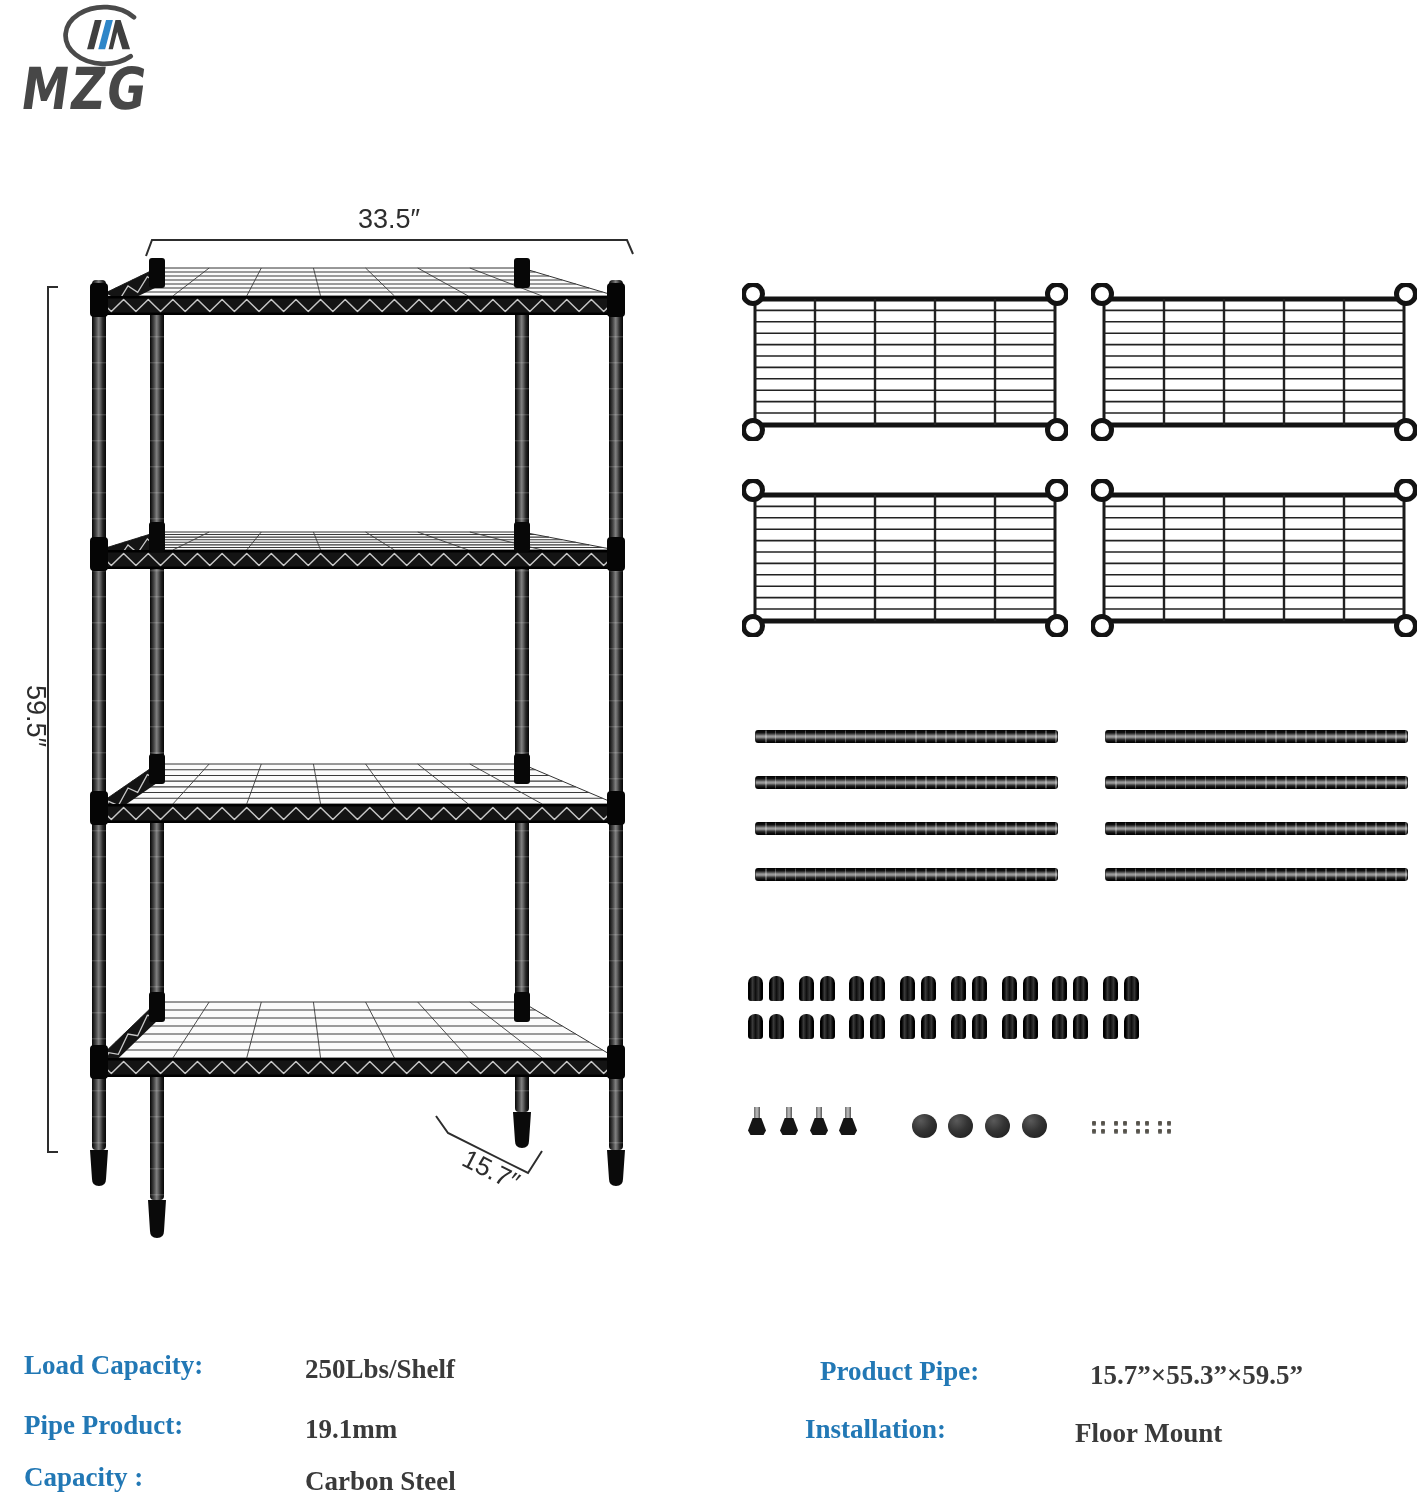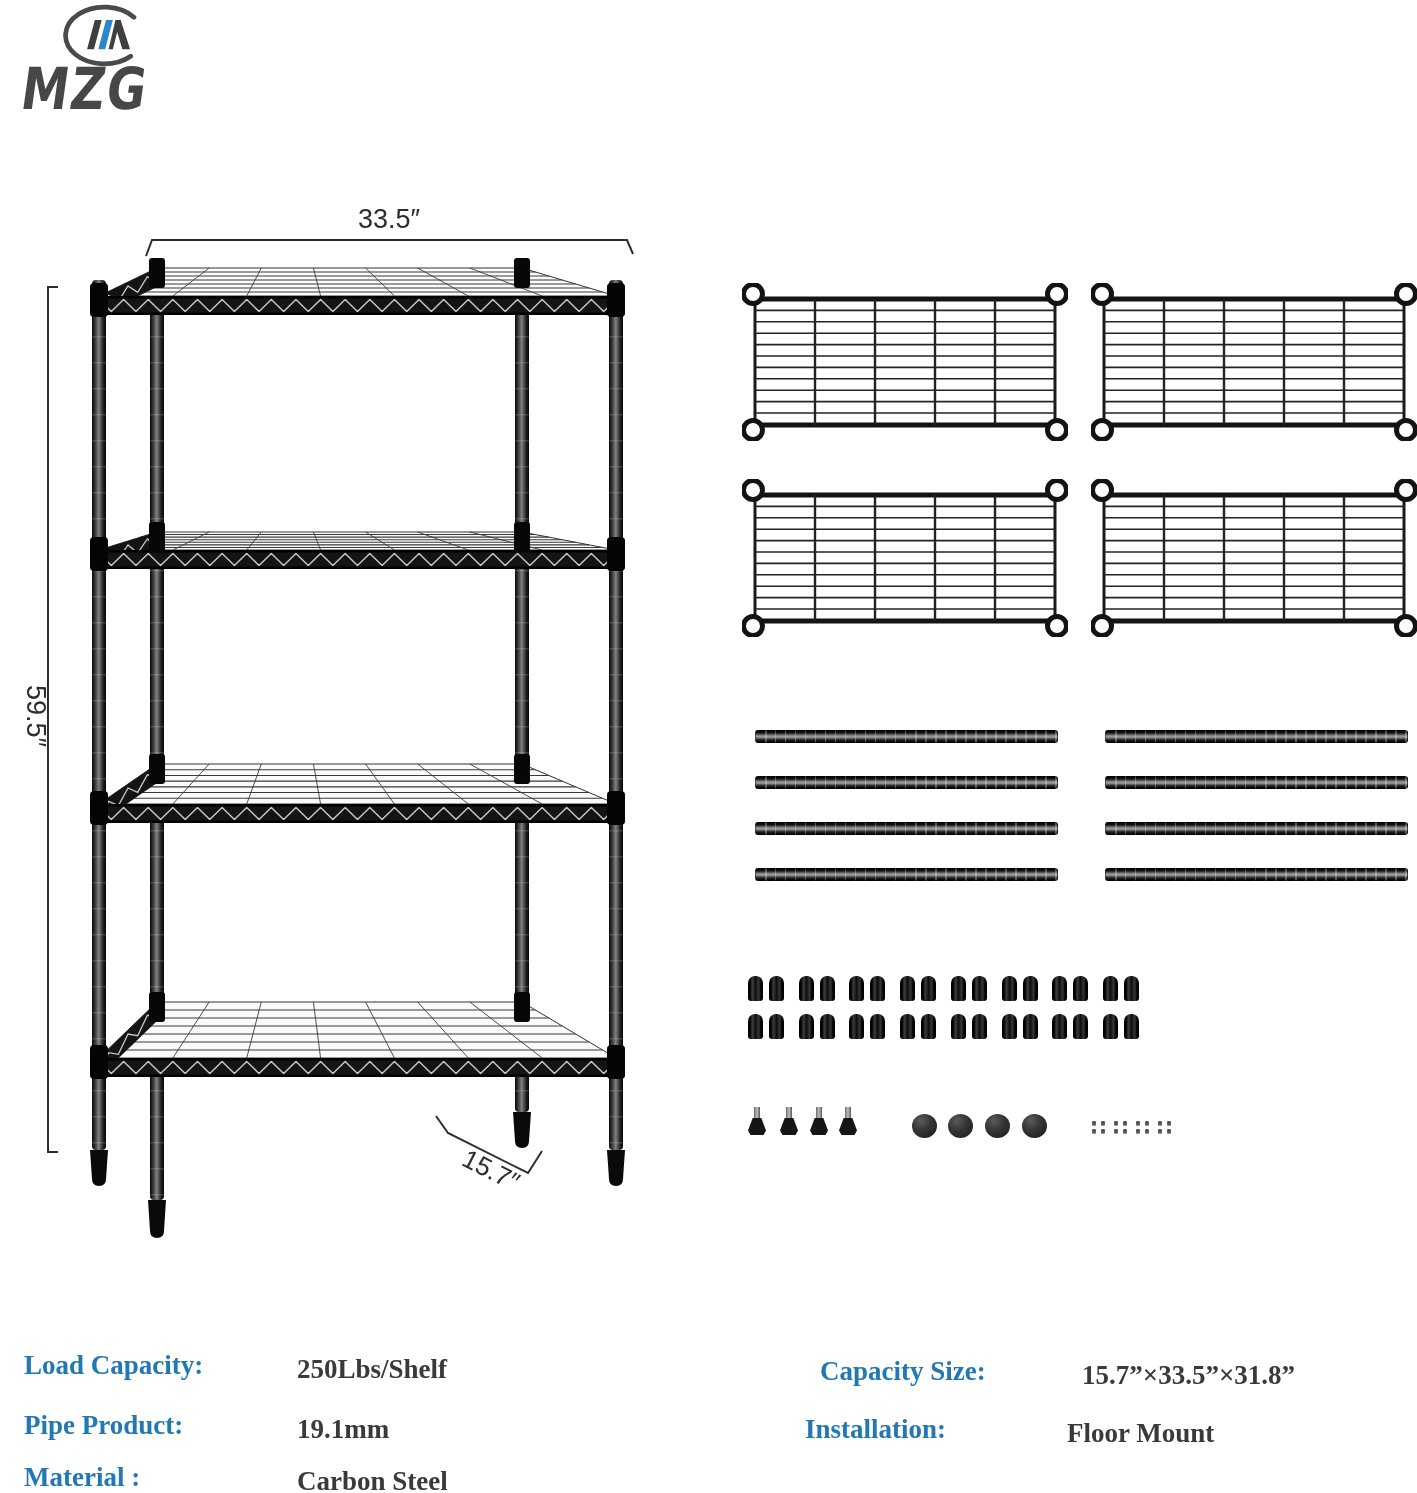--- a/index.html
+++ b/index.html
@@ -36,21 +36,21 @@
     background:radial-gradient(circle at 35% 28%, #5a5a5a 0%, #343434 45%, #1a1a1a 100%);}
   .screws{position:absolute;width:14px;height:13px;display:grid;
     grid-template-columns:1fr 1fr;gap:3px;}
   .screws i{width:4px;height:4px;background:#56524a;border-radius:1px;
     box-shadow:0 1px 0 rgba(0,0,0,.45), inset 0 0 1px #999;}
 
   
   .spec-row{position:absolute;height:40px;}
   .spec-label{color:var(--accent);font:700 27px "Liberation Serif",serif;white-space:nowrap;}
   .spec-value{position:absolute;top:4px;color:var(--ink);
-    font:700 27px "Liberation Serif",serif;white-space:nowrap;}
+    font:700 27px "Liberation Serif",serif;white-space:nowrap;margin-left:8px;}
   .col-l .spec-value{left:273px;}
   .col-r .spec-value{left:262px;}
 </style>
 </head>
 <body>
 
 <div id="stage">
 
   <div class="logo">
     <svg class="logo-mark" viewBox="0 0 100 72">
@@ -196,26 +196,26 @@
 
   <div class="spec-row col-l" style="left:24px;top:1350px">
     <span class="spec-label">Load Capacity:</span>
     <span class="spec-value">250Lbs/Shelf</span>
   </div>
   <div class="spec-row col-l" style="left:24px;top:1410px">
     <span class="spec-label">Pipe Product:</span>
     <span class="spec-value">19.1mm</span>
   </div>
   <div class="spec-row col-l" style="left:24px;top:1462px">
-    <span class="spec-label">Material :</span>
+    <span class="spec-label">Capacity :</span>
     <span class="spec-value">Carbon Steel</span>
   </div>
   <div class="spec-row col-r" style="left:820px;top:1356px">
-    <span class="spec-label">Capacity Size:</span>
-    <span class="spec-value">15.7”×33.5”×31.8”</span>
+    <span class="spec-label">Product Pipe:</span>
+    <span class="spec-value">15.7”×55.3”×59.5”</span>
   </div>
   <div class="spec-row col-r" style="left:805px;top:1414px">
     <span class="spec-label">Installation:</span>
     <span class="spec-value">Floor Mount</span>
   </div>
 <div class="part-grid" style="left: 742px; top: 283px;"><svg viewBox="0 0 326 158" width="326" height="158">
         <line x1="11" y1="16" x2="315" y2="16" stroke="#131313" stroke-width="5"></line>
         <line x1="11" y1="142" x2="315" y2="142" stroke="#131313" stroke-width="5"></line>
         <line x1="13" y1="14" x2="13" y2="144" stroke="#1a1a1a" stroke-width="3"></line>
         <line x1="313" y1="14" x2="313" y2="144" stroke="#1a1a1a" stroke-width="3"></line>

